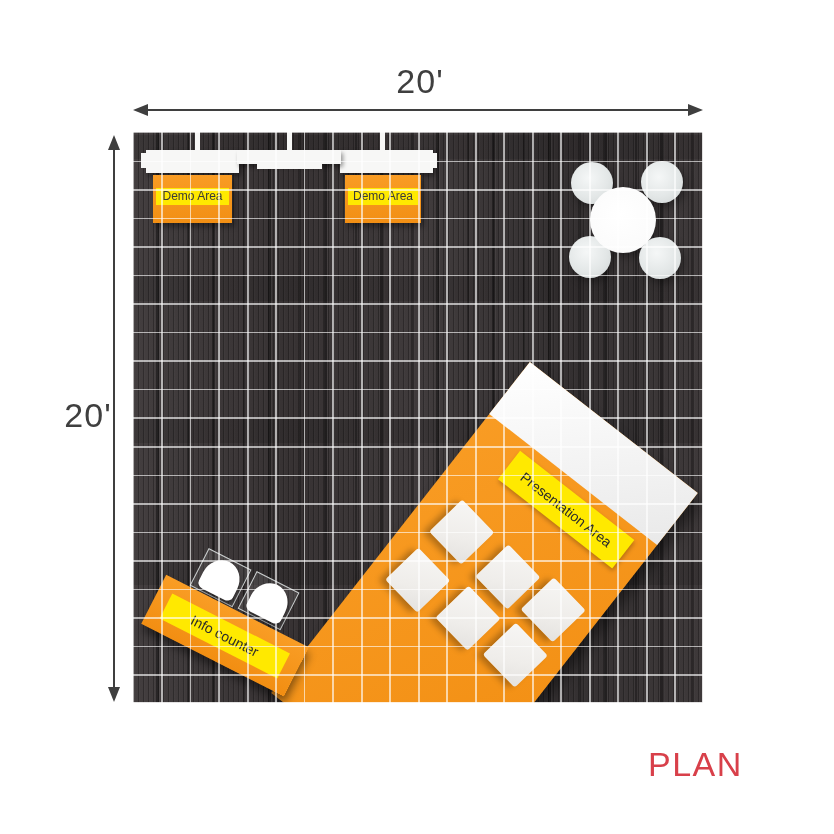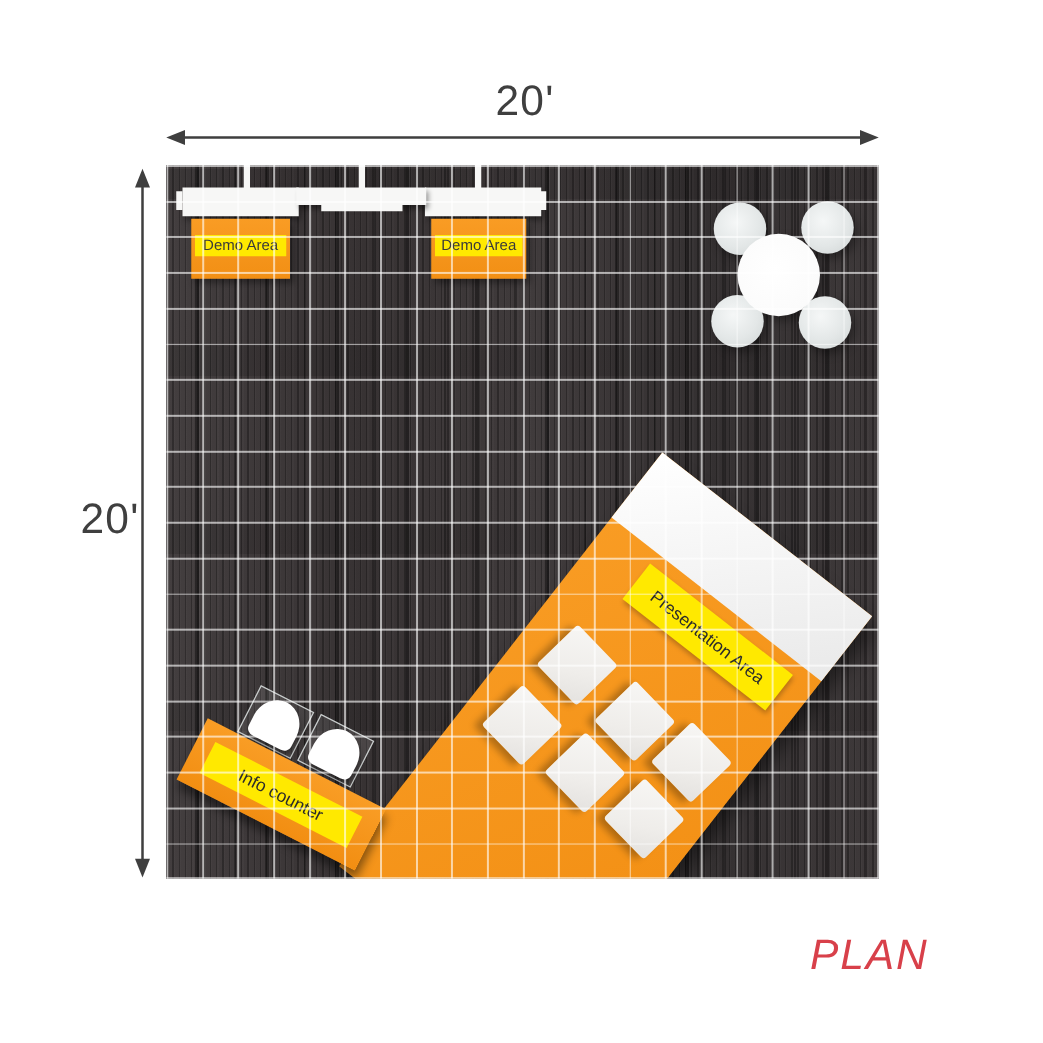--- a/index.html
+++ b/index.html
@@ -74,21 +74,21 @@
   .info-label { position:absolute; left:14px; top:14px; width:132px; height:28px; background:#ffe900; color:#2b2b2b;
     font-size:14px; line-height:28px; text-align:center; white-space:nowrap; }
   .chair-sm { position:absolute; width:38px; height:38px; transform:rotate(27deg); z-index:5; }
   .chair-sm .frame { position:absolute; left:-6px; top:-3px; width:48px; height:42px; border:1.5px solid #c9cdcd; background:rgba(250,250,250,0.10); }
   .chair-sm .seat { position:absolute; left:0; top:0; width:38px; height:36px; background:#ffffff;
     border-radius:50% 50% 18% 18% / 58% 58% 16% 16%; box-shadow:2px 3px 4px rgba(0,0,0,0.4); }
   .chair-sm.c1 { left:69px; top:428px; }
   .chair-sm.c2 { left:117px; top:451px; }
 
   
-  .plan-caption { position:absolute; left:648px; top:745px; font-size:34px; color:#d8404a; letter-spacing:1.5px;font-style:italic; }
+  .plan-caption { position:absolute; left:648px; top:745px; font-size:34px; color:#d8404a; letter-spacing:1.5px; }
 </style>
 </head>
 <body>
 
 <div class="canvas">
 
   <div class="dim-label top">20'</div>
   <div class="arrow-h">
     <div class="ah w"></div>
     <div class="ah e"></div>

